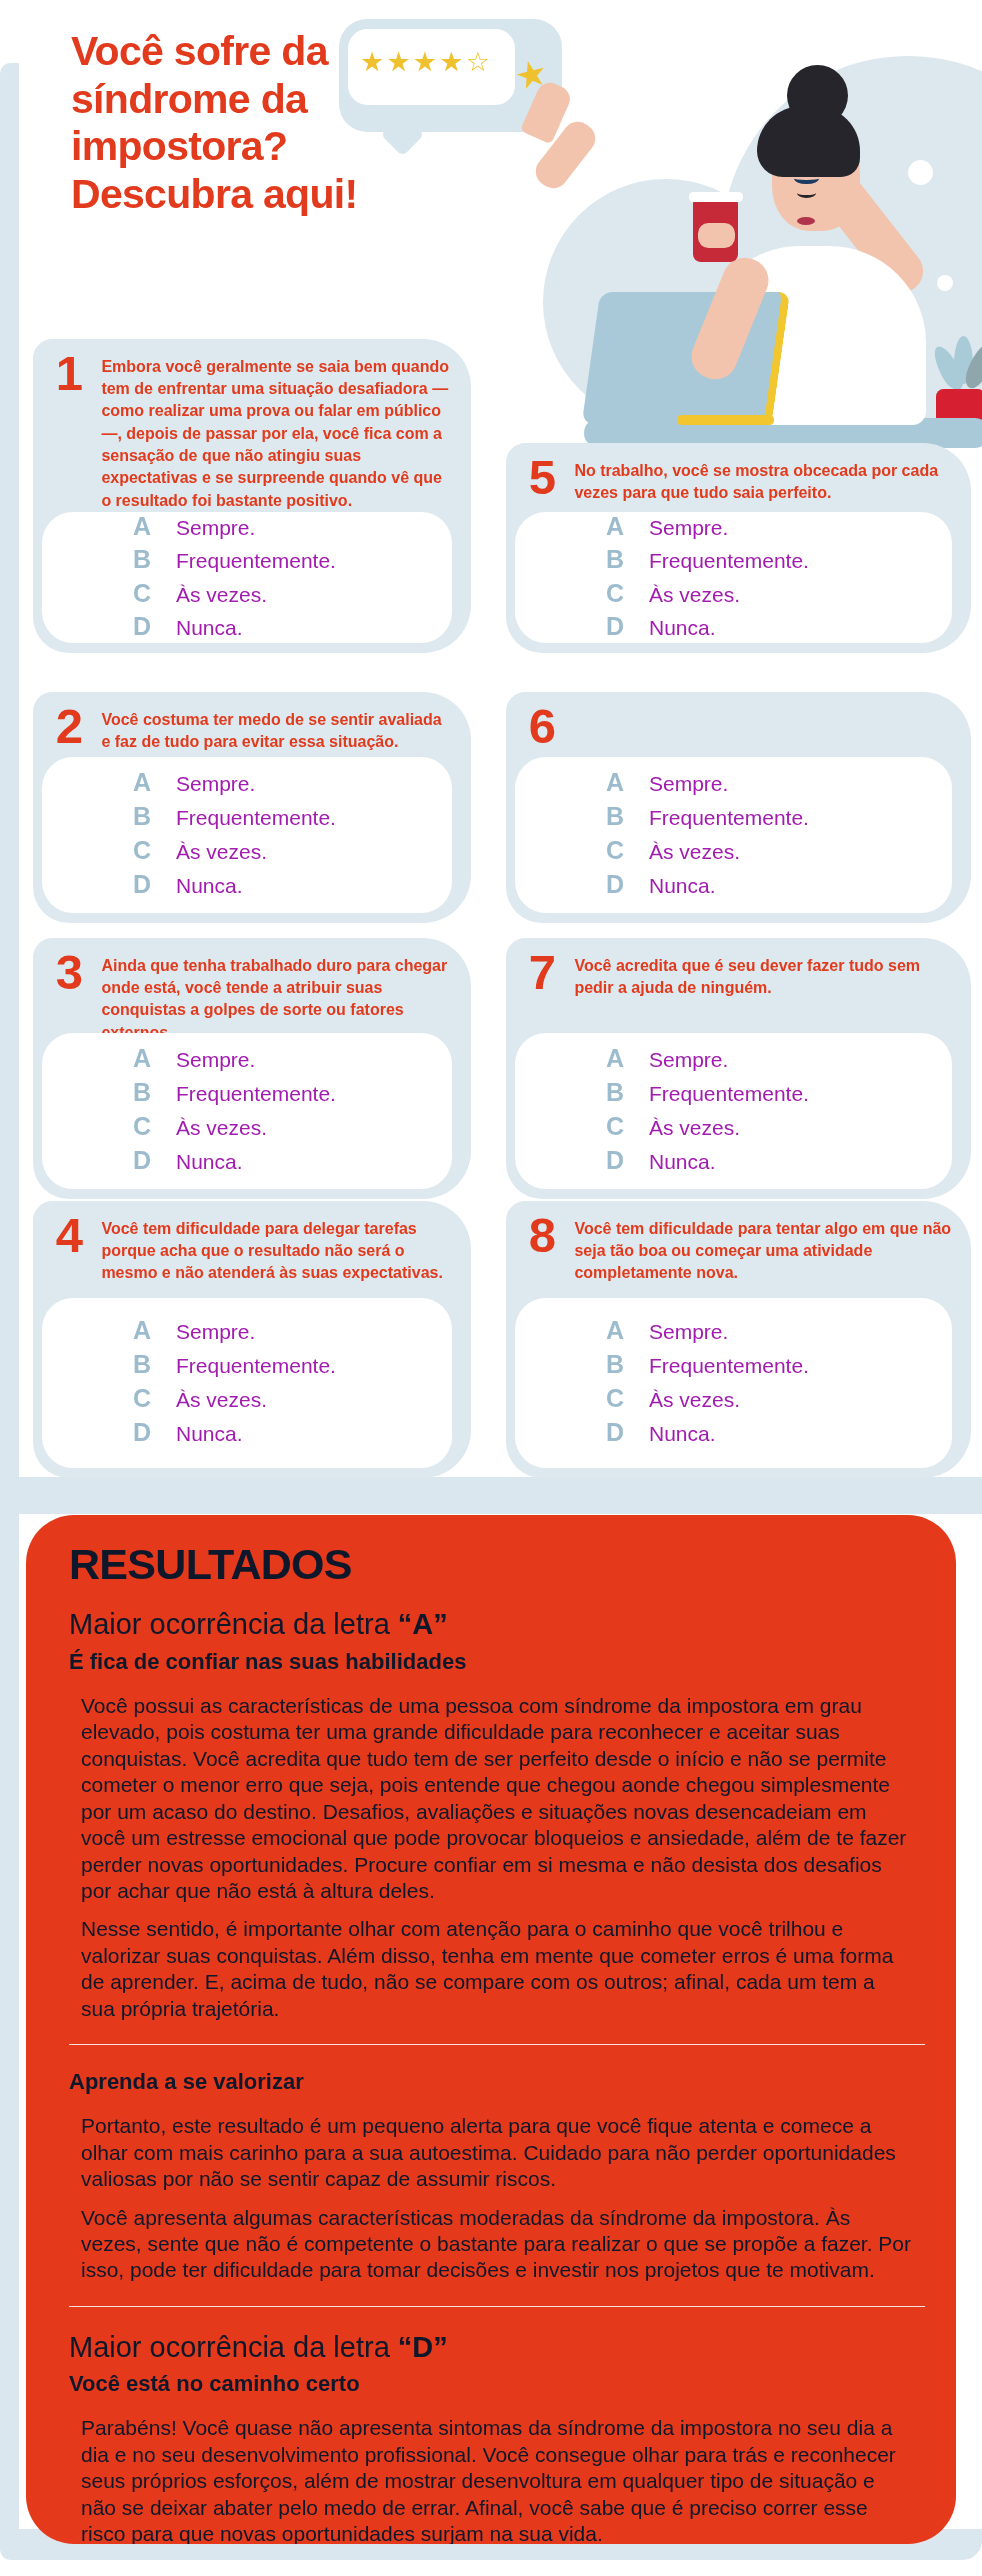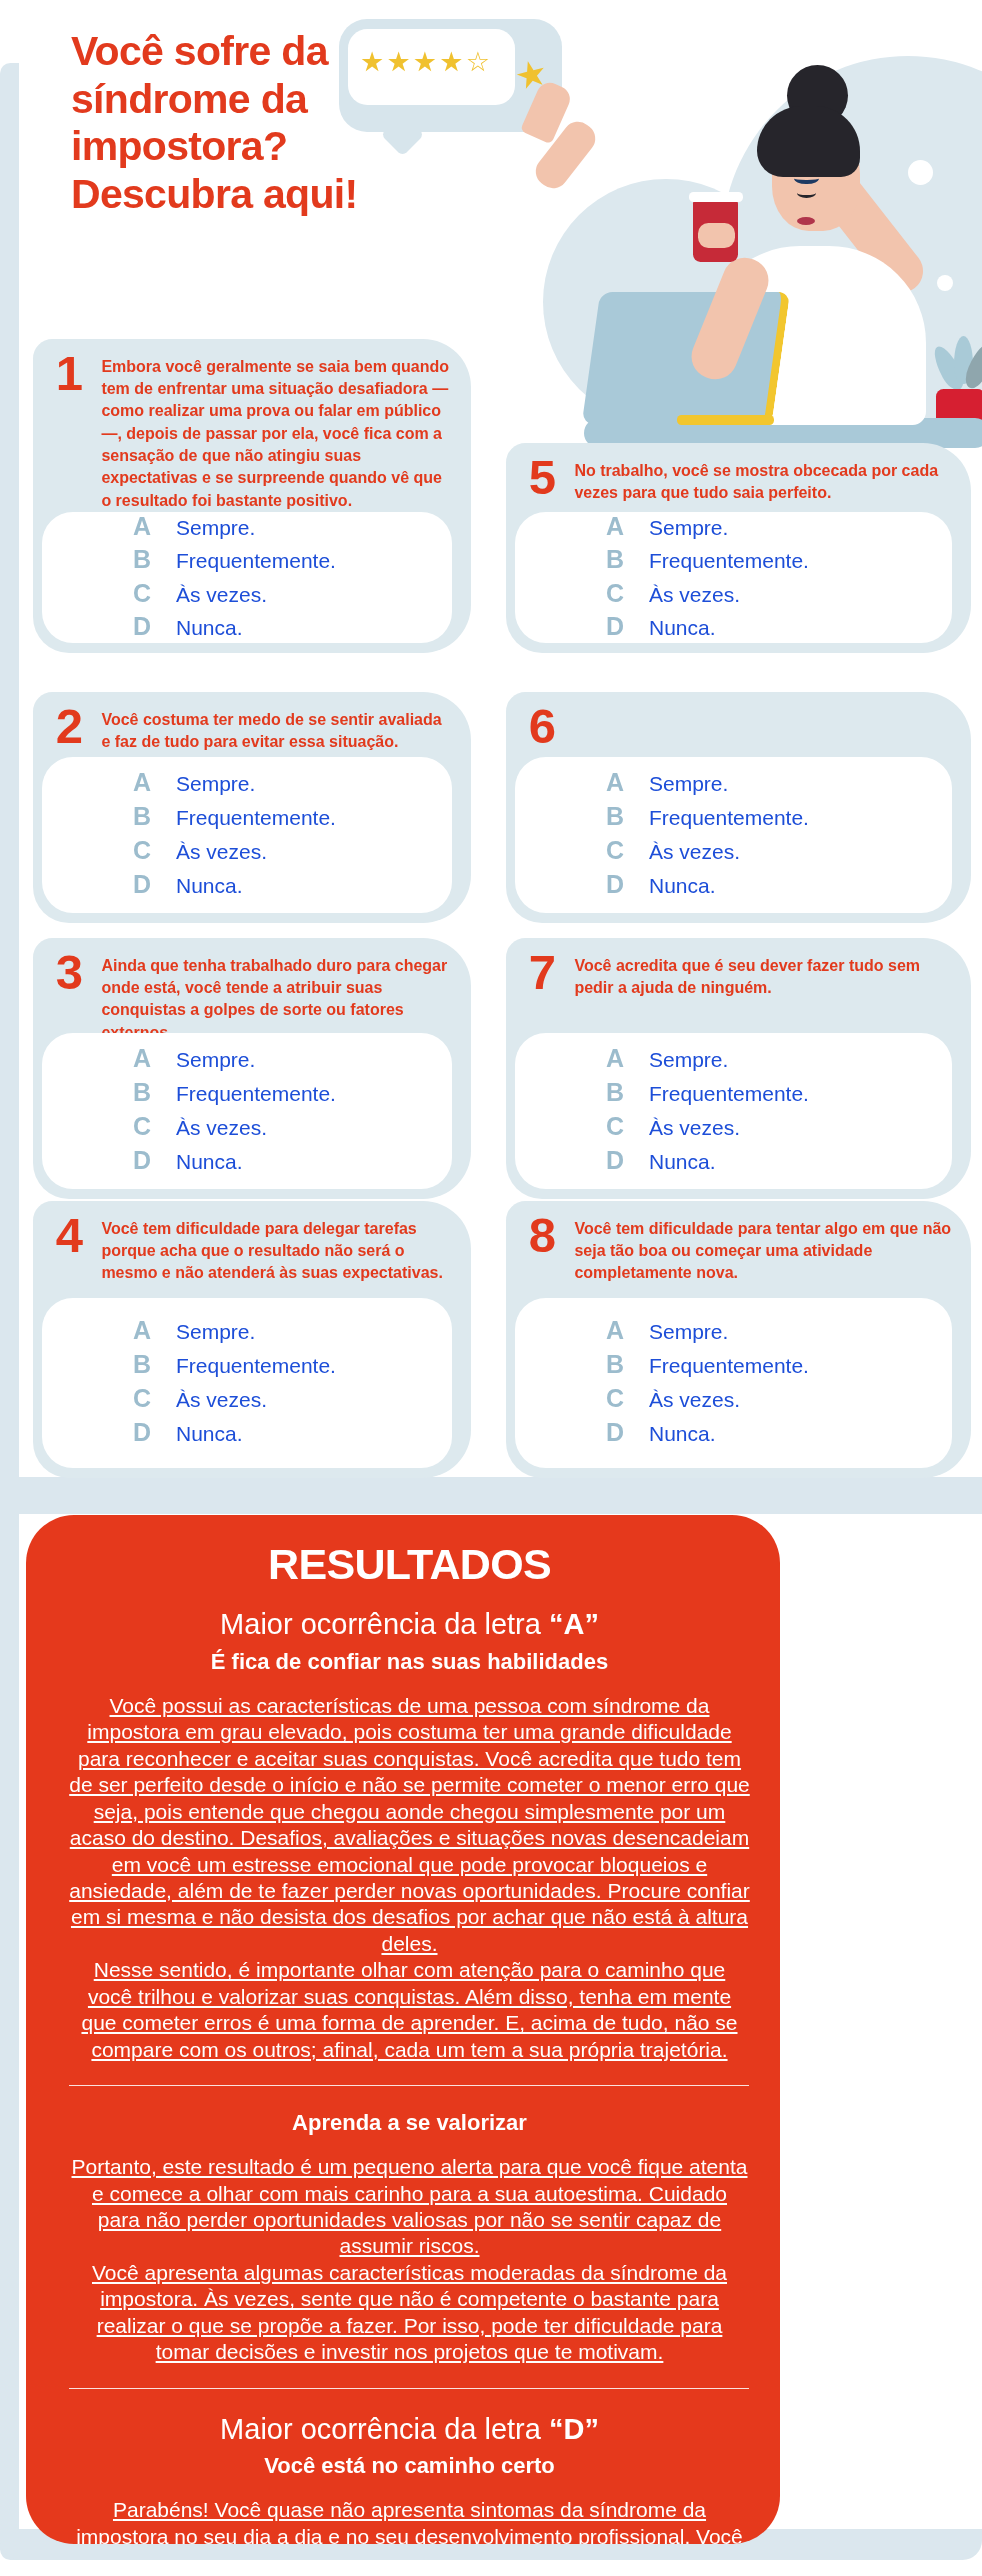--- a/index.html
+++ b/index.html
@@ -58,42 +58,42 @@
 
   
   .card{position:absolute;background:#dde9ee;border-radius:19.4px 48px 48px 36px;}
   .q-head{display:flex;gap:10.4px;padding:12px 19.4px 0 15px;}
   .q-num{color:#e23a1d;font-weight:bold;font-size:49px;line-height:0.9;min-width:43px;text-align:center;}
   .q-text{color:#e23a1d;font-weight:bold;font-size:16px;line-height:1.4;padding-top:4.5px;}
   .q-options{position:absolute;left:9px;right:19.4px;bottom:10.4px;background:#ffffff;border-radius:31px;
     display:flex;flex-direction:column;justify-content:center;gap:3px;padding-left:91px;box-sizing:border-box;}
   .opt{display:flex;align-items:baseline;gap:12px;height:31px;}
   .opt-letter{font-weight:bold;font-size:25px;color:#9cbccd;width:31px;}
-  .opt-label{font-size:21px;color:#1d4ed8;}
+  .opt-label{font-size:21px;color:#a21caf;}
   
   .card-q1{left:33px;top:339px;width:438px;height:314px;}   .card-q1 .q-options{top:173px;}
   .card-q5{left:506px;top:443px;width:465px;height:210px;}  .card-q5 .q-options{top:69px;}
   .card-q2{left:33px;top:692px;width:438px;height:231px;}   .card-q2 .q-options{top:65px;}
   .card-q6{left:506px;top:692px;width:465px;height:231px;}  .card-q6 .q-options{top:65px;}
   .card-q3{left:33px;top:938px;width:438px;height:261px;}  .card-q3 .q-options{top:95px;}
   .card-q7{left:506px;top:938px;width:465px;height:261px;} .card-q7 .q-options{top:95px;}
   .card-q4{left:33px;top:1201px;width:438px;height:277px;}  .card-q4 .q-options{top:97px;}
   .card-q8{left:506px;top:1201px;width:465px;height:277px;} .card-q8 .q-options{top:97px;}
 
   
   .results{
-    position:absolute;left:26px;top:1515px;width:754px;height:1029px;
+    position:absolute;left:26px;top:1515px;width:930px;height:1029px;
     background:#e5391c;border-radius:48px;box-sizing:border-box;
-    padding:22px 30px 0 43px;color:#ffffff;overflow:hidden;text-align:center;
+    padding:22px 30px 0 43px;color:#0f172a;overflow:hidden;
   }
   .results-title{font-size:43px;font-weight:bold;margin:3px 0 19.4px 0;letter-spacing:-0.7px;}
   .res-heading{font-size:29px;font-weight:normal;margin:0 0 7.4px 0;}
   .res-heading b{font-weight:bold;}
   .res-subtitle{font-size:22px;font-weight:bold;margin:0 0 18px 0;}
-  .res-para{font-size:21px;line-height:1.26;margin:0;text-decoration:underline;}
+  .res-para{font-size:21px;line-height:1.26;margin:12px;}
   .res-divider{border:none;border-top:1.5px solid rgba(255,255,255,0.85);margin:22px 1.5px 24px 0;}
 </style>
 </head>
 <body>
 
 <div class="band-left"></div>
 <div class="band-mid"></div>
 <div class="band-bottom"></div>
 
 <div class="main-title">Você sofre da

